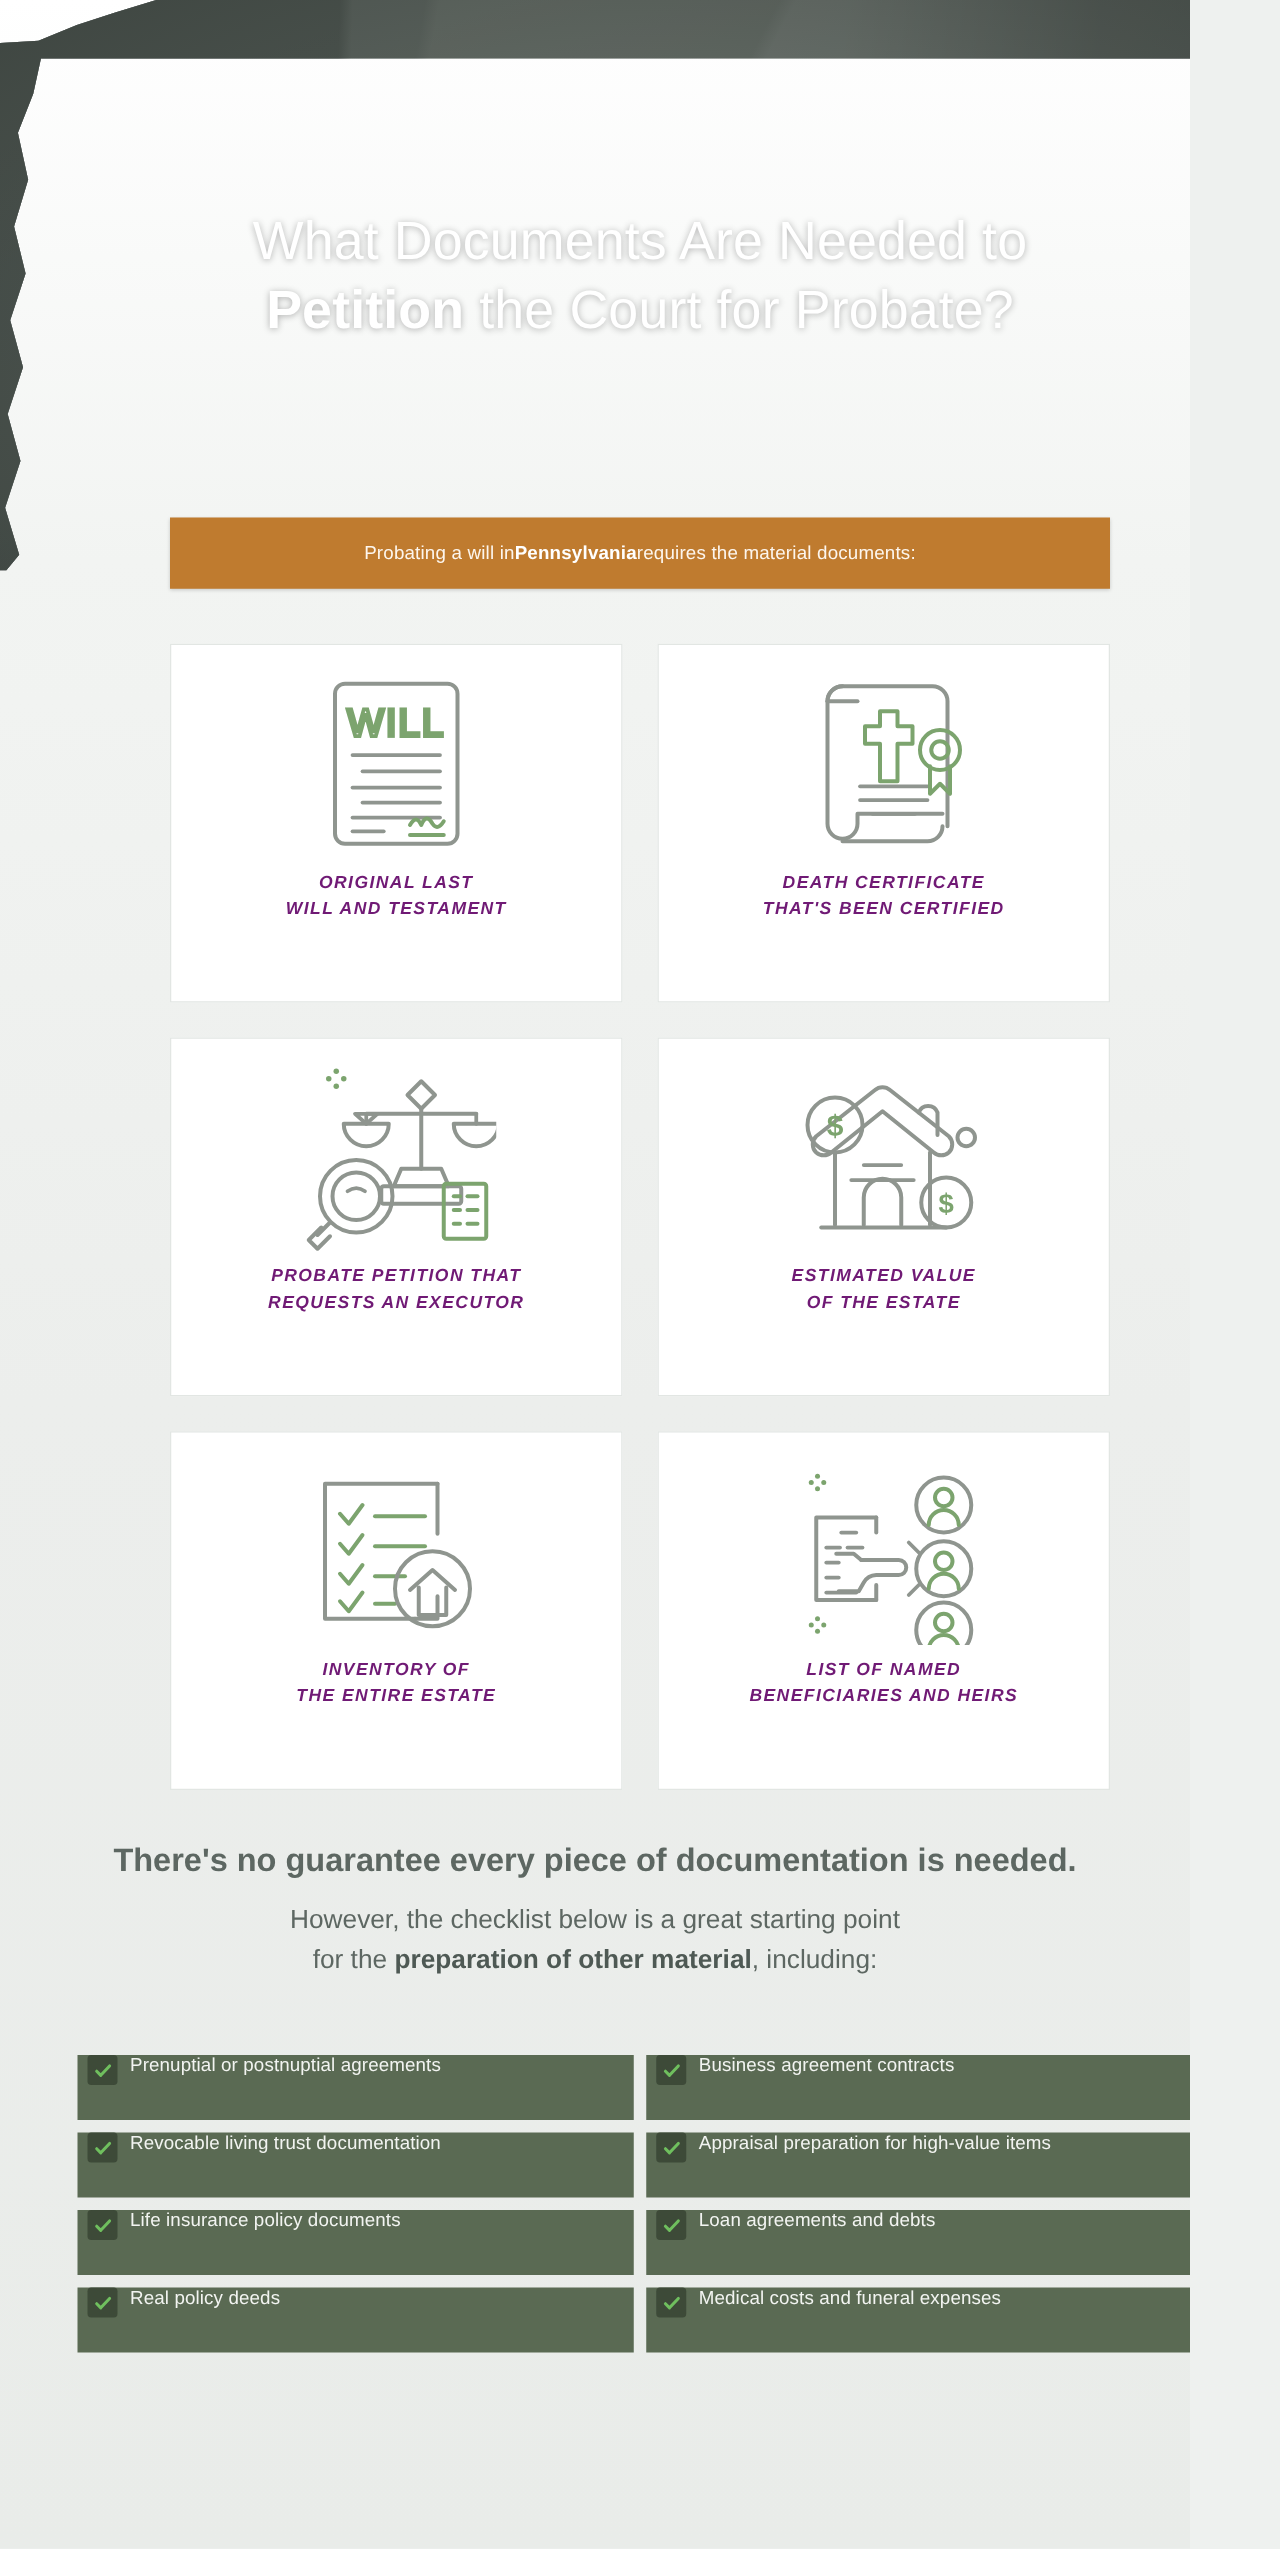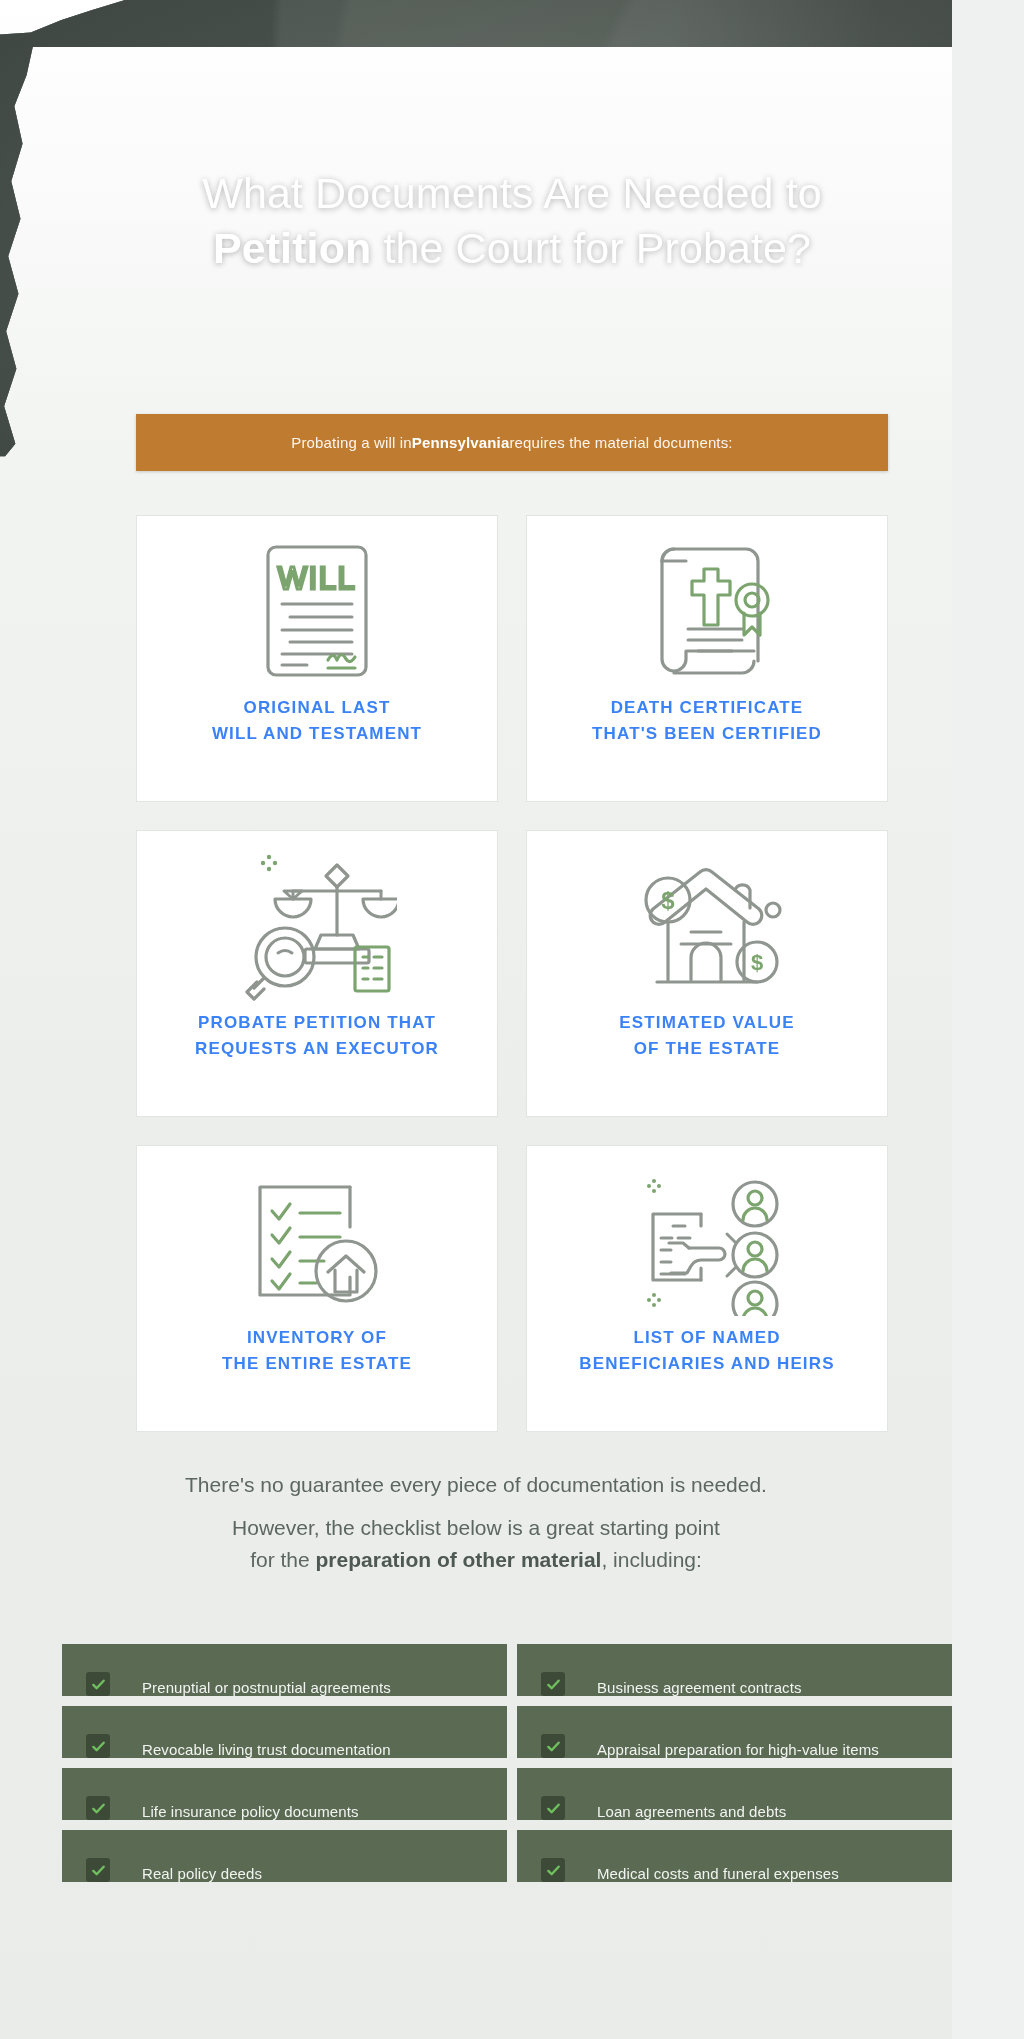--- a/index.html
+++ b/index.html
@@ -130,39 +130,41 @@
     padding-top: 11px;
   }
   .card-icon {
     height: 168px;
     display: flex;
     align-items: center;
     justify-content: center;
   }
   .card-label {
     text-align: center;
-    color: #3b82f6;
-    font-size: 17px;
+    color: #701a75;
+    font-size: 14px;
     font-weight: 700;
     letter-spacing: 1.15px;
     line-height: 1.52;
     text-transform: uppercase;
+    font-style: italic;
   }
 
   
   .copy {
     position: absolute;
     left: 0; right: 0;
     top: 1470px;
     text-align: center;
     color: #5d6762;
   }
   .copy-line1 {
-    font-size: 21px;
+    font-size: 26px;
     line-height: 1.45;
+    font-weight: bold;
   }
   .copy-line2 {
     margin-top: 12px;
     font-size: 21px;
     line-height: 1.52;
   }
   .copy-line2 b { font-weight: 700; color: #4e5954; }
 
   
   .checklist {
@@ -172,23 +174,23 @@
     width: 900px;
     display: grid;
     grid-template-columns: 1fr 1fr;
     column-gap: 10px;
     row-gap: 10px;
   }
   .check-item {
     background: #5a6a53;
     height: 52px;
     display: flex;
-    align-items: flex-end;
-    padding-left: 24px;
-    gap: 32px;
+    align-items: flex-start;
+    padding-left: 8px;
+    gap: 10px;
   }
   .check-box {
     width: 24px; height: 24px;
     background: #3d4a38;
     border-radius: 3px;
     flex: 0 0 auto;
     display: flex;
     align-items: center;
     justify-content: center;
   }

